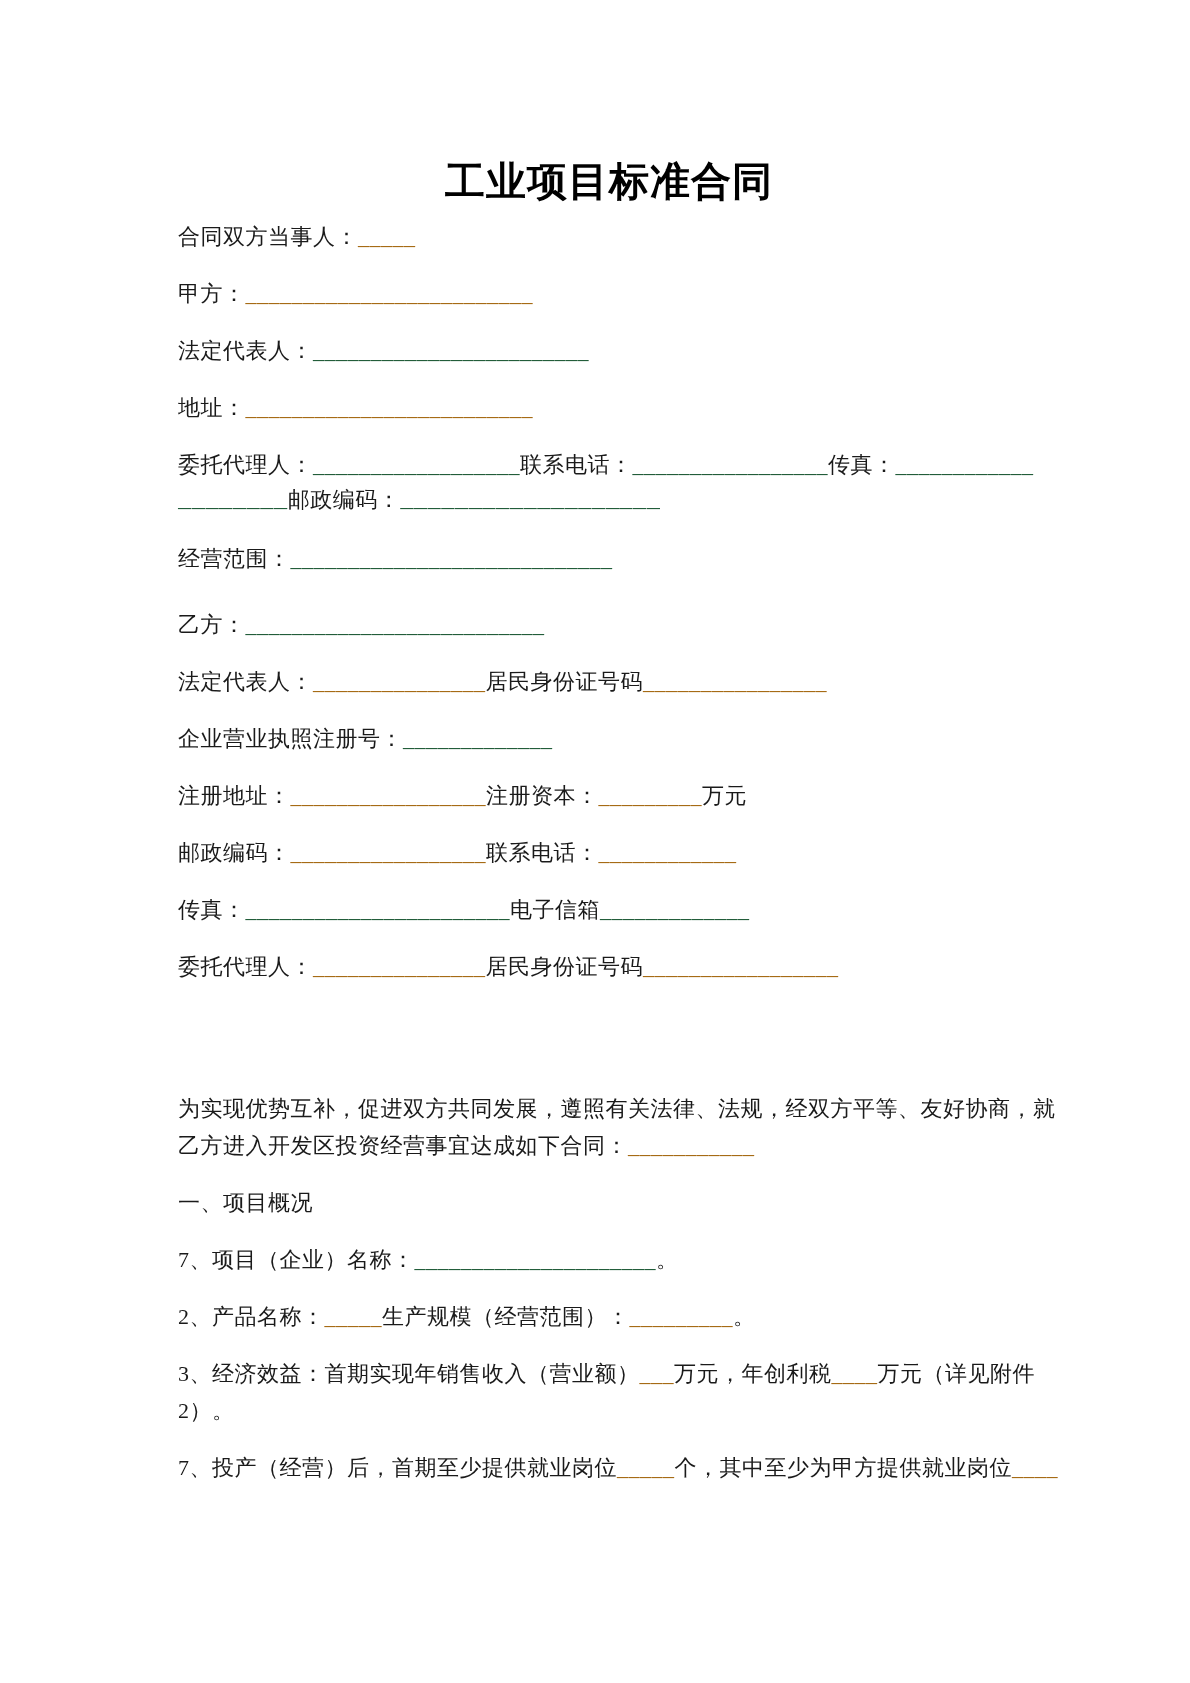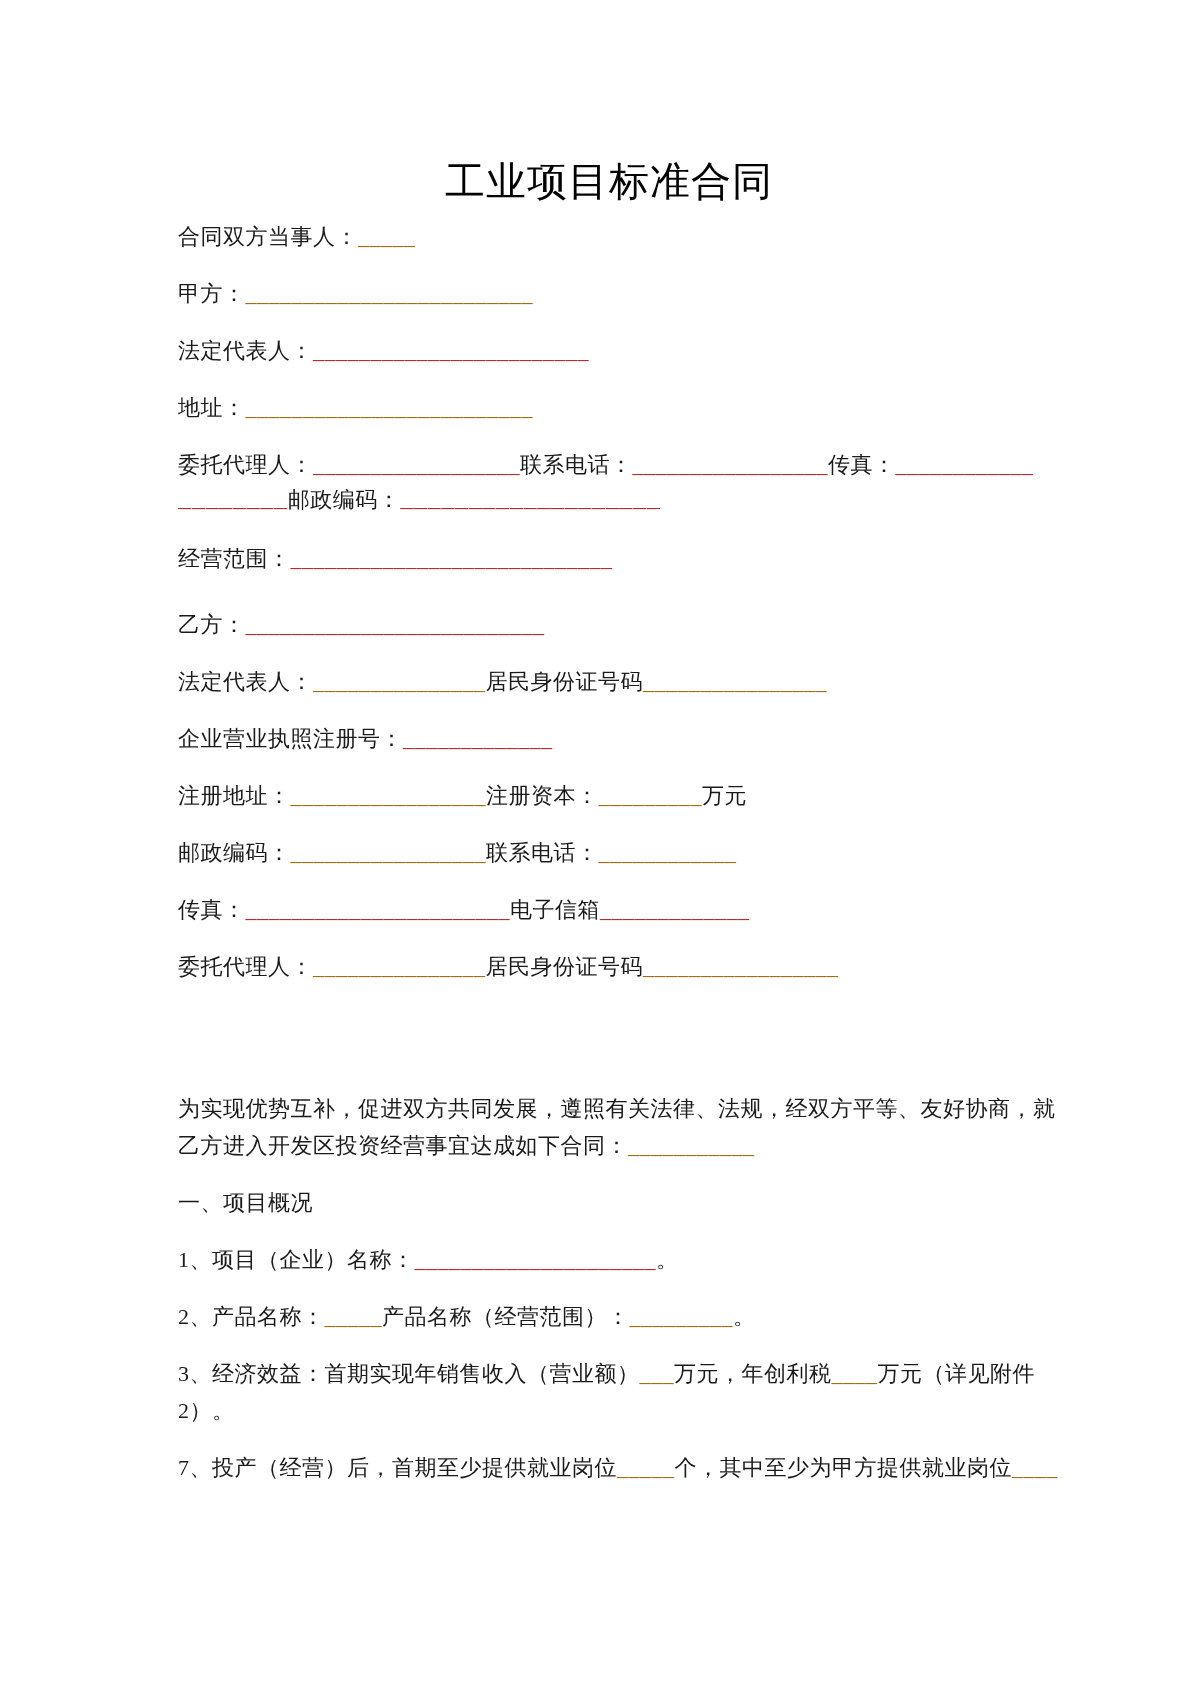--- a/index.html
+++ b/index.html
@@ -15,38 +15,38 @@
     padding: 0 150px 40px 178px;
     background: #ffffff;
     font-family: "Liberation Serif", "DejaVu Serif", serif;
     color: #1a1a1a;
     overflow: hidden;
   }
   .title {
     margin: 158px 0 0 0;
     font-size: 40px;
     line-height: 48px;
-    font-weight: 400;
+    font-weight: 700;
     text-align: center;
     color: #000000;
     letter-spacing: 1px;
   }
   .body-lines {
     margin-top: 12px;
   }
   .line {
     font-size: 22px;
     line-height: 37px;
     margin: 0 0 20px 0;
     white-space: nowrap;
     letter-spacing: 0.5px;
   }
   .label { color: #1a1a1a; text-align: right; }
   .blank  { color: #a16207; }
-  .blankg { color: #b91c1c; text-align: right; }
+  .blankg { color: #14532d; text-align: right; }
 </style>
 </head>
 <body>
 
 <main class="page">
   <h1 class="title">工业项目标准合同</h1>
   <section class="body-lines" id="contract-lines">
       <p class="line"><span class="label">合同双方当事人：</span><span class="blank">_____</span></p>
       <p class="line"><span class="label">甲方：</span><span class="blank">_________________________</span></p>
       <p class="line"><span class="label">法定代表人：</span><span class="blankg">________________________</span></p>
@@ -57,19 +57,19 @@
       <p class="line" style="margin-top: 29px;"><span class="label">乙方：</span><span class="blankg">__________________________</span></p>
       <p class="line"><span class="label">法定代表人：</span><span class="blank">_______________</span><span class="label">居民身份证号码</span><span class="blank">________________</span></p>
       <p class="line"><span class="label">企业营业执照注册号：</span><span class="blankg">_____________</span></p>
       <p class="line"><span class="label">注册地址：</span><span class="blank">_________________</span><span class="label">注册资本：</span><span class="blank">_________</span><span class="label">万元</span></p>
       <p class="line"><span class="label">邮政编码：</span><span class="blank">_________________</span><span class="label">联系电话：</span><span class="blank">____________</span></p>
       <p class="line"><span class="label">传真：</span><span class="blankg">_______________________</span><span class="label">电子信箱</span><span class="blankg">_____________</span></p>
       <p class="line"><span class="label">委托代理人：</span><span class="blank">_______________</span><span class="label">居民身份证号码</span><span class="blank">_________________</span></p>
       <p class="line" style="margin-top: 105px;"><span class="label">为实现优势互补，促进双方共同发展，遵照有关法律、法规，经双方平等、友好协商，就</span></p>
       <p class="line" style="margin-top: -20px;"><span class="label">乙方进入开发区投资经营事宜达成如下合同：</span><span class="blank">___________</span></p>
       <p class="line"><span class="label">一、项目概况</span></p>
-      <p class="line"><span class="label">1、项目（企业）名称：</span><span class="blankg">_____________________</span><span class="label">。</span></p>
-      <p class="line"><span class="label">2、产品名称：</span><span class="blank">_____</span><span class="label">产品名称（经营范围）：</span><span class="blank">_________</span><span class="label">。</span></p>
+      <p class="line"><span class="label">7、项目（企业）名称：</span><span class="blankg">_____________________</span><span class="label">。</span></p>
+      <p class="line"><span class="label">2、产品名称：</span><span class="blank">_____</span><span class="label">生产规模（经营范围）：</span><span class="blank">_________</span><span class="label">。</span></p>
       <p class="line"><span class="label">3、经济效益：首期实现年销售收入（营业额）</span><span class="blank">___</span><span class="label">万元，年创利税</span><span class="blank">____</span><span class="label">万元（详见附件</span></p>
       <p class="line" style="margin-top: -20px;"><span class="label">2）。</span></p>
       <p class="line"><span class="label">7、投产（经营）后，首期至少提供就业岗位</span><span class="blank">_____</span><span class="label">个，其中至少为甲方提供就业岗位</span><span class="blank">____</span></p>
     </section>
 </main>
 
 </body></html>

